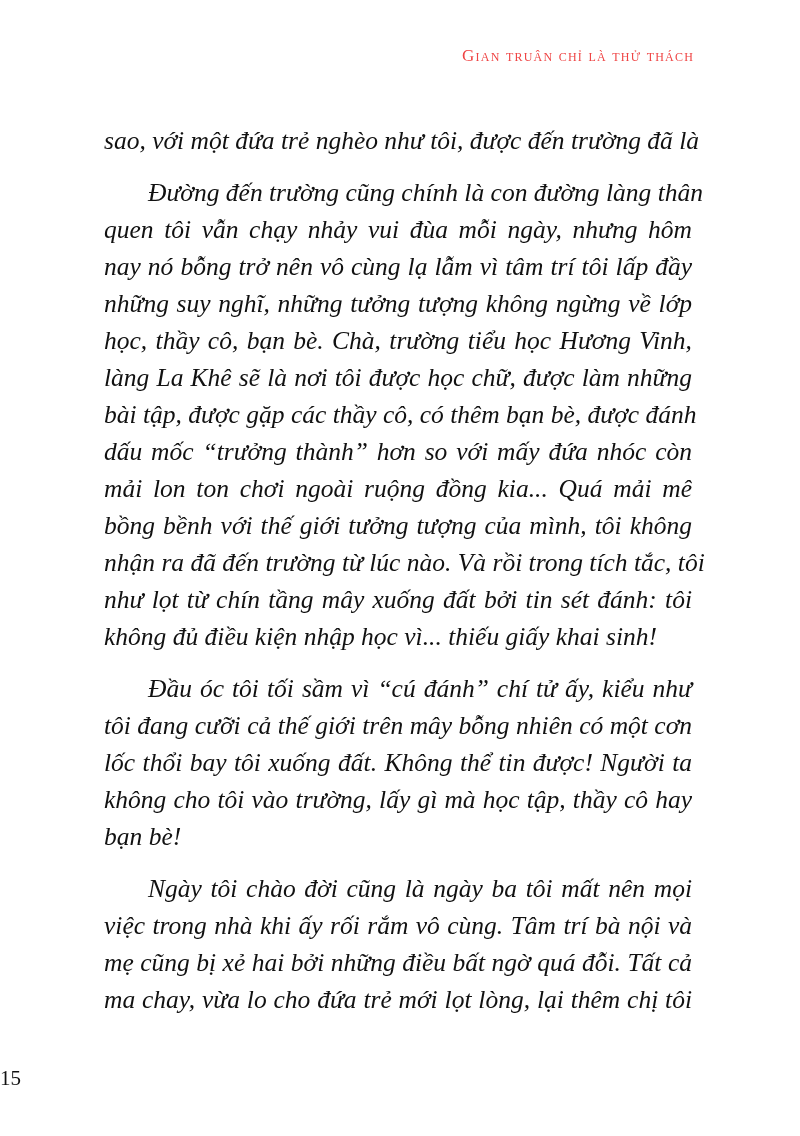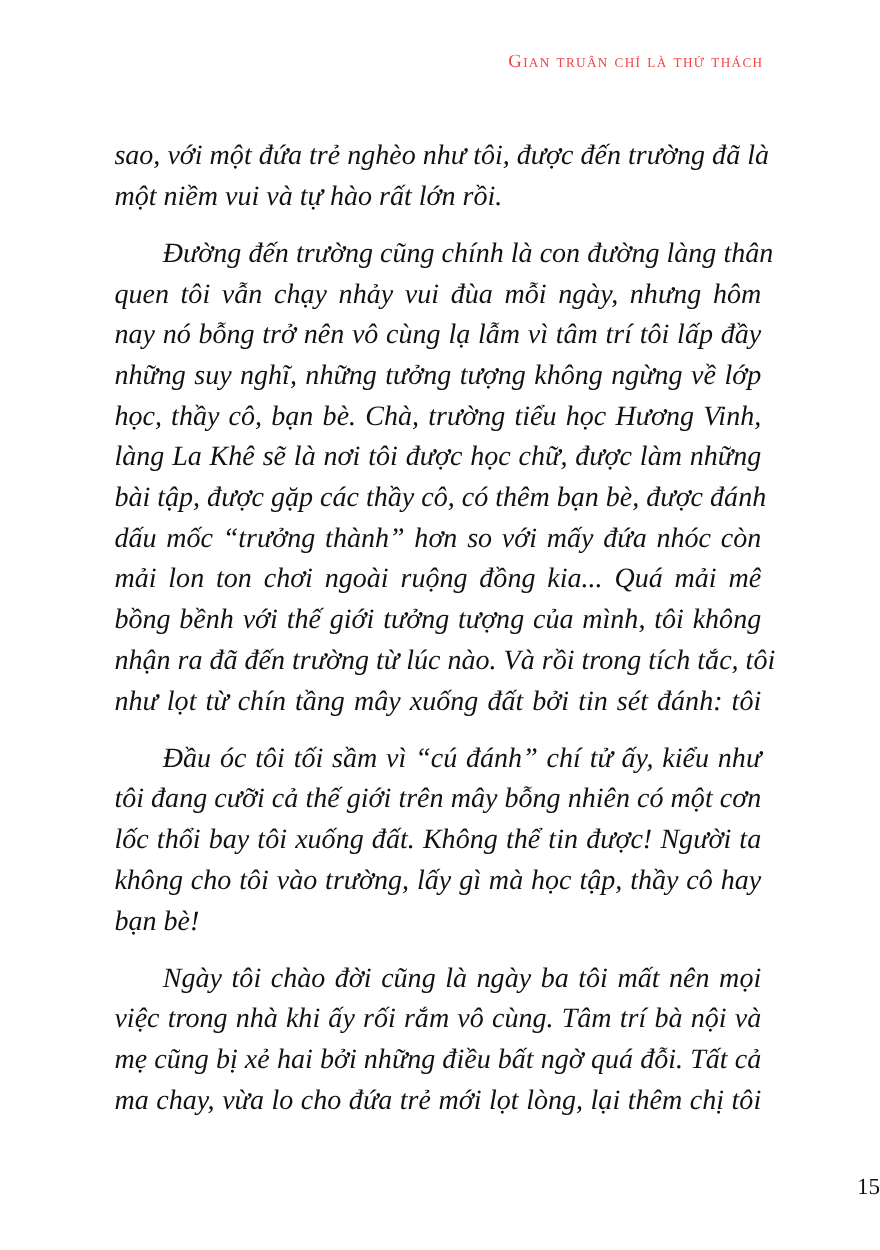--- a/index.html
+++ b/index.html
@@ -52,49 +52,49 @@
       text-align-last: left;
     }
     .line.first-indent {
       padding-left: 44px;
     }
     .page-number {
       position: absolute;
       top: 1066px;
       left: 0;
       width: 800px;
-      text-align: right;
+      text-align: left;
       font-size: 21px;
       color: #111111;
     }
   </style>
 </head>
 <body>
 
 <div class="running-header">Gian truân chỉ là thử thách</div>
 
 <div class="page-body">
   <p class="para">
     <span class="line">sao, với một đứa trẻ nghèo như tôi, được đến trường đã là</span>
-    <span class="line last">một niềm vui và tự hào rất lớn rồi.</span>
   </p>
 
   <p class="para">
     <span class="line first-indent">Đường đến trường cũng chính là con đường làng thân</span>
     <span class="line">quen tôi vẫn chạy nhảy vui đùa mỗi ngày, nhưng hôm</span>
     <span class="line">nay nó bỗng trở nên vô cùng lạ lẫm vì tâm trí tôi lấp đầy</span>
     <span class="line">những suy nghĩ, những tưởng tượng không ngừng về lớp</span>
     <span class="line">học, thầy cô, bạn bè. Chà, trường tiểu học Hương Vinh,</span>
     <span class="line">làng La Khê sẽ là nơi tôi được học chữ, được làm những</span>
     <span class="line">bài tập, được gặp các thầy cô, có thêm bạn bè, được đánh</span>
     <span class="line">dấu mốc “trưởng thành” hơn so với mấy đứa nhóc còn</span>
     <span class="line">mải lon ton chơi ngoài ruộng đồng kia... Quá mải mê</span>
     <span class="line">bồng bềnh với thế giới tưởng tượng của mình, tôi không</span>
     <span class="line">nhận ra đã đến trường từ lúc nào. Và rồi trong tích tắc, tôi</span>
     <span class="line">như lọt từ chín tầng mây xuống đất bởi tin sét đánh: tôi</span>
+    <span class="line last">không đủ điều kiện nhập học vì... thiếu giấy khai sinh!</span>
   </p>
 
   <p class="para">
     <span class="line first-indent">Đầu óc tôi tối sầm vì “cú đánh” chí tử ấy, kiểu như</span>
     <span class="line">tôi đang cưỡi cả thế giới trên mây bỗng nhiên có một cơn</span>
     <span class="line">lốc thổi bay tôi xuống đất. Không thể tin được! Người ta</span>
     <span class="line">không cho tôi vào trường, lấy gì mà học tập, thầy cô hay</span>
     <span class="line last">bạn bè!</span>
   </p>
 

